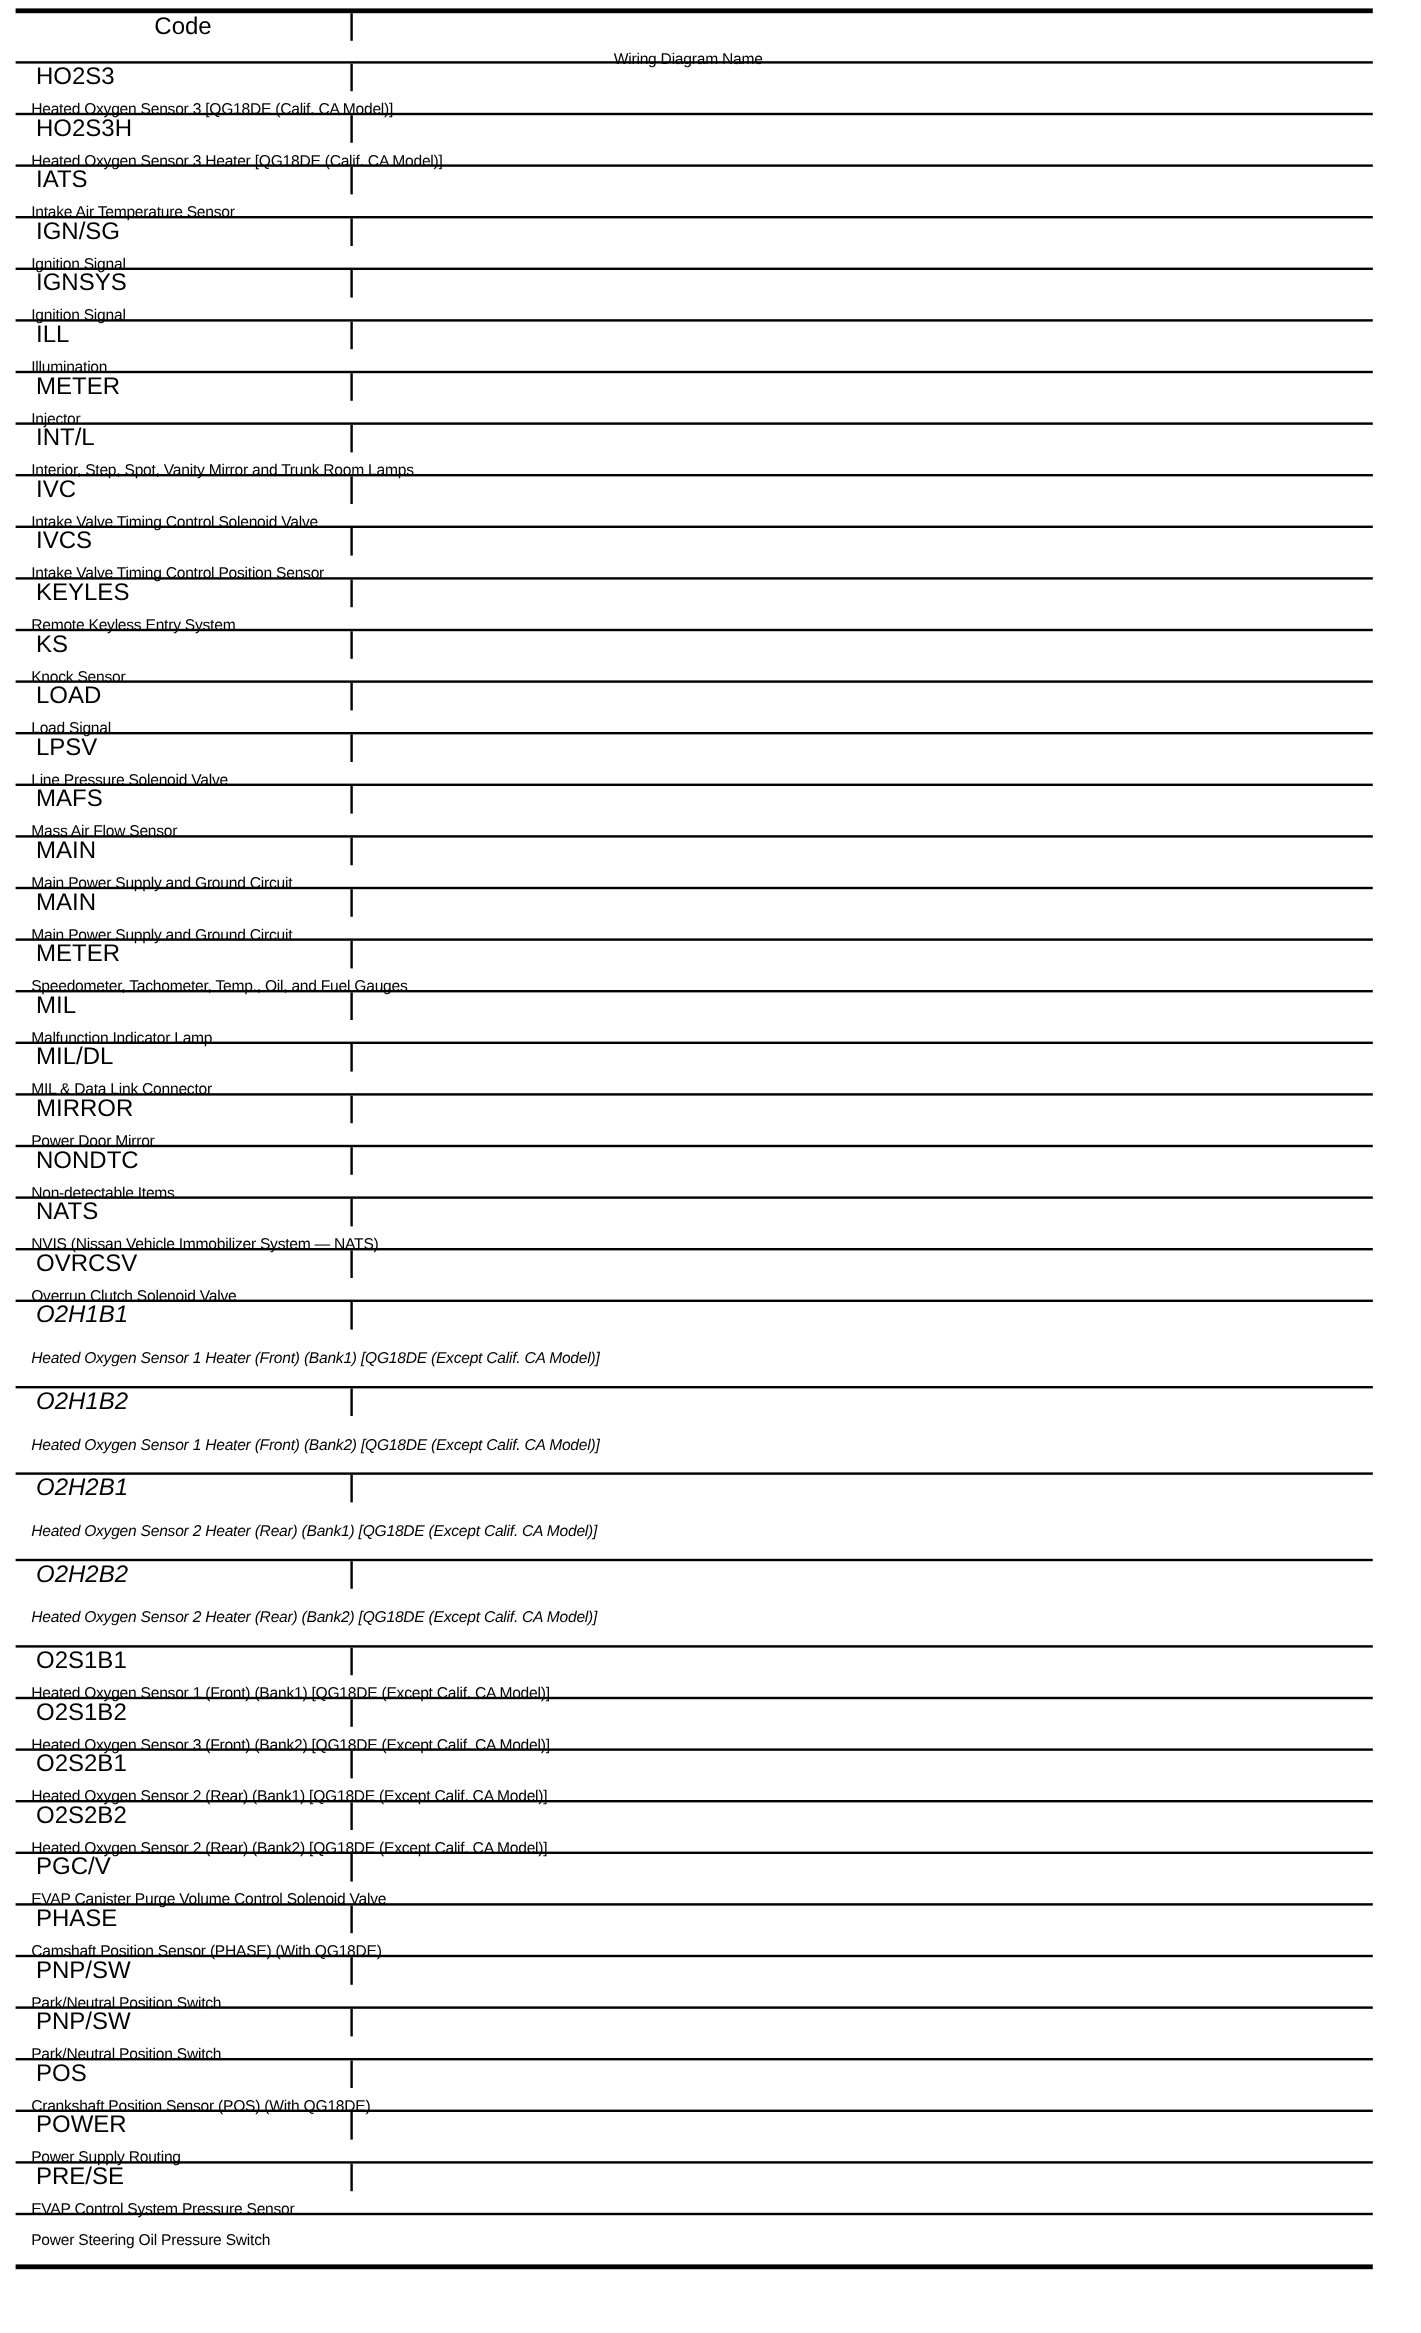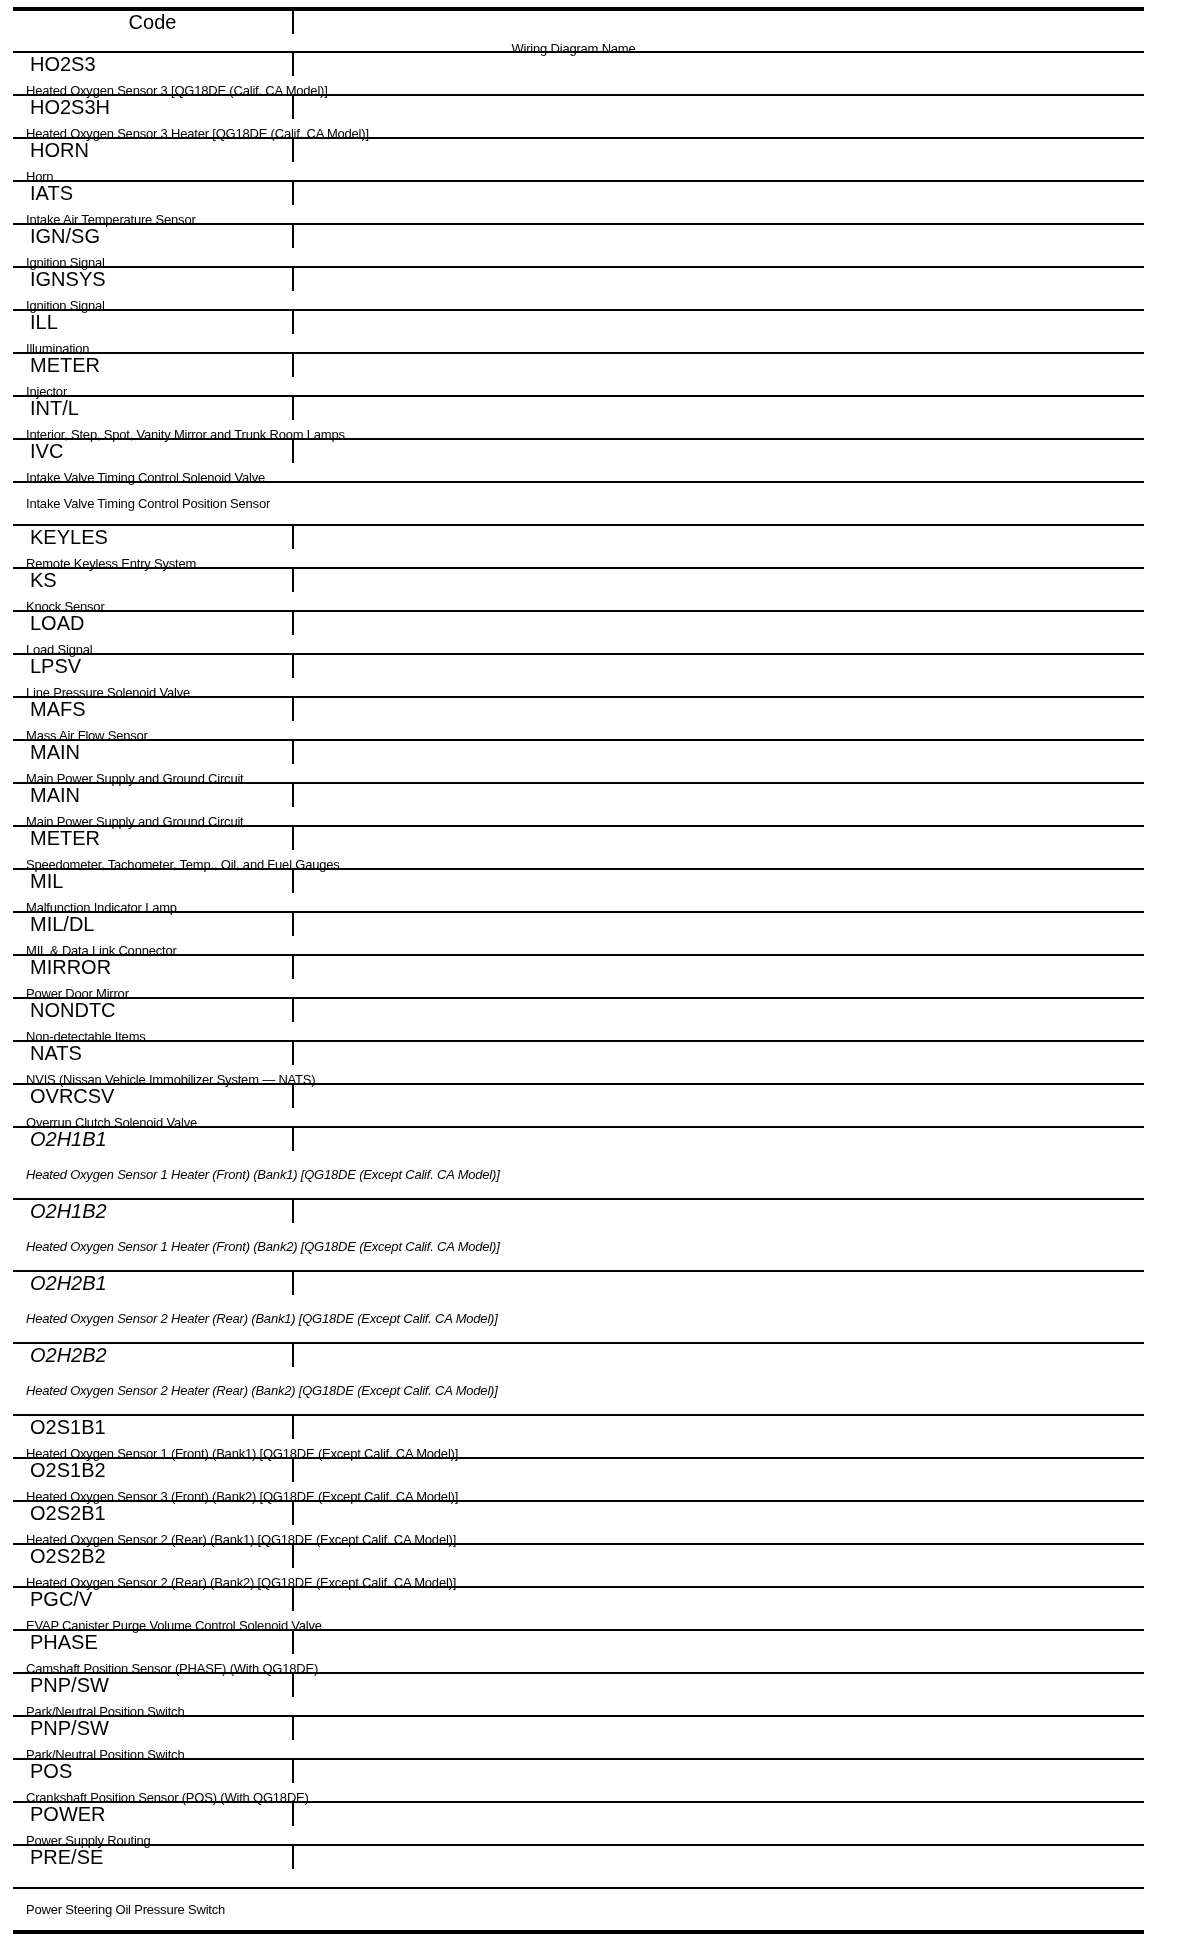--- a/index.html
+++ b/index.html
@@ -31,24 +31,20 @@
   <div id="rows">
       <div class="row r1">
         <div class="c-code">HO2S3</div>
         <div class="c-name">Heated Oxygen Sensor 3 [QG18DE (Calif. CA Model)]</div>
       </div>
       <div class="row r1">
         <div class="c-code">HO2S3H</div>
         <div class="c-name">Heated Oxygen Sensor 3 Heater [QG18DE (Calif. CA Model)]</div>
       </div>
       <div class="row r1">
-        <div class="c-code">HORN</div>
-        <div class="c-name">Horn</div>
-      </div>
-      <div class="row r1">
         <div class="c-code">IATS</div>
         <div class="c-name">Intake Air Temperature Sensor</div>
       </div>
       <div class="row r1">
         <div class="c-code">IGN/SG</div>
         <div class="c-name">Ignition Signal</div>
       </div>
       <div class="row r1">
         <div class="c-code">IGNSYS</div>
         <div class="c-name">Ignition Signal</div>
@@ -63,20 +59,21 @@
       </div>
       <div class="row r1">
         <div class="c-code">INT/L</div>
         <div class="c-name">Interior, Step, Spot, Vanity Mirror and Trunk Room Lamps</div>
       </div>
       <div class="row r1">
         <div class="c-code">IVC</div>
         <div class="c-name">Intake Valve Timing Control Solenoid Valve</div>
       </div>
       <div class="row r1">
+        <div class="c-code">IVCS</div>
         <div class="c-name">Intake Valve Timing Control Position Sensor</div>
       </div>
       <div class="row r1">
         <div class="c-code">KEYLES</div>
         <div class="c-name">Remote Keyless Entry System</div>
       </div>
       <div class="row r1">
         <div class="c-code">KS</div>
         <div class="c-name">Knock Sensor</div>
       </div>
@@ -179,18 +176,19 @@
       <div class="row r1">
         <div class="c-code">POS</div>
         <div class="c-name">Crankshaft Position Sensor (POS) (With QG18DE)</div>
       </div>
       <div class="row r1">
         <div class="c-code">POWER</div>
         <div class="c-name">Power Supply Routing</div>
       </div>
       <div class="row r1">
         <div class="c-code">PRE/SE</div>
+        <div class="c-name">EVAP Control System Pressure Sensor</div>
       </div>
       <div class="row r1">
         <div class="c-name">Power Steering Oil Pressure Switch</div>
       </div>
     </div>
 </div>
 
 </body></html>

